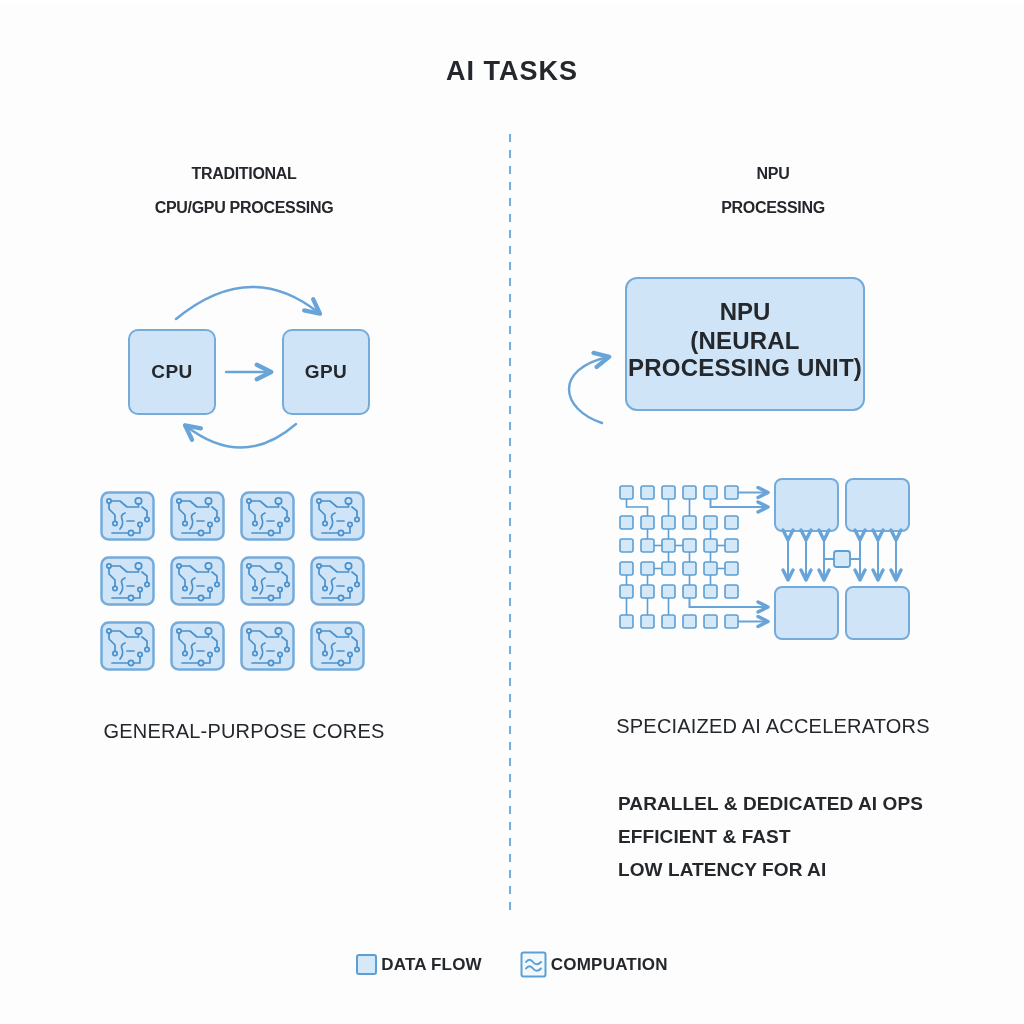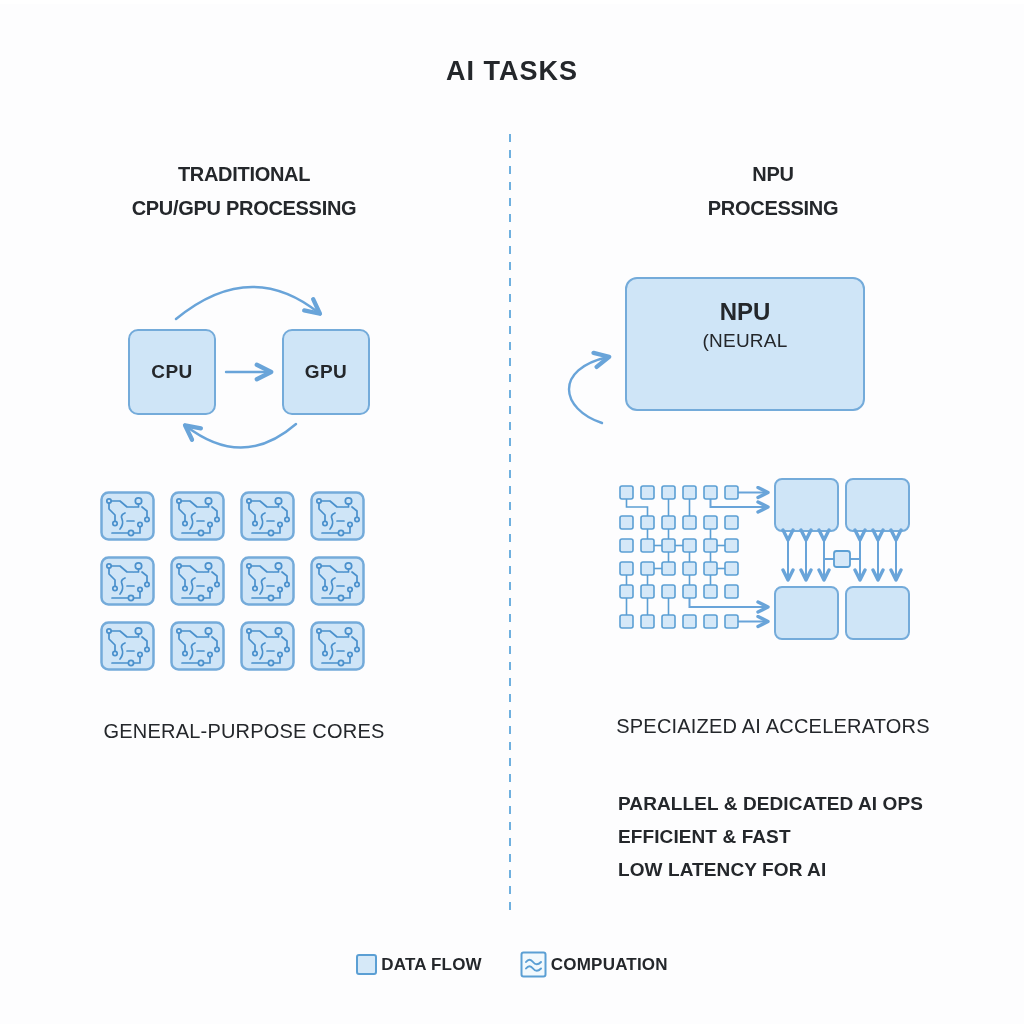--- a/index.html
+++ b/index.html
@@ -10,21 +10,21 @@
     color:#24272b;
   }
   .abs{position:absolute;}
   
   .title{
     left:0;right:0;top:52px;text-align:center;
     font-size:27px;font-weight:700;letter-spacing:1px;
   }
   .col-heading{
     top:153px;width:380px;text-align:center;
-    font-size:20px;font-weight:700;line-height:34px;letter-spacing:-0.3px;
+    font-size:16px;font-weight:700;line-height:34px;letter-spacing:-0.3px;
   }
   .heading-left{left:54px;}
   .heading-right{left:583px;}
   .caption{
     width:380px;text-align:center;font-size:20px;font-weight:400;letter-spacing:0.2px;
   }
   .caption-left{left:54px;top:716px;}
   .caption-right{left:583px;top:711px;}
   .bullets{font-size:19px;font-weight:700;line-height:33px;letter-spacing:0.1px;}
   .bullets-left{left:88px;top:783px;}
@@ -42,21 +42,21 @@
   }
   .cpu-gpu{width:88px;height:86px;top:325px;font-size:19px;letter-spacing:0.5px;}
   #cpu-box{left:128px;}
   #gpu-box{left:282px;}
   .npu-box{
     left:625px;top:273px;width:240px;height:134px;border-radius:12px;
     flex-direction:column;justify-content:flex-start;padding-top:18px;
     text-align:center;
   }
   .npu-title{font-size:24px;font-weight:700;line-height:30px;}
-  .npu-sub{font-size:19px;font-weight:400;line-height:27px;letter-spacing:0.2px;}
+  .npu-sub{font-size:24px;font-weight:700;line-height:27px;letter-spacing:0.2px;}
   
   .circuit-grid{
     left:100px;top:487px;display:grid;
     grid-template-columns:repeat(4,55px);grid-auto-rows:50px;gap:15px 15px;
   }
   .circuit-grid svg{display:block;}
   
   .legend{
     left:0;right:0;top:947px;display:flex;justify-content:center;
     align-items:center;gap:38px;
@@ -167,20 +167,21 @@
         <use href="#circuit-tile"></use>
       </svg>
     <svg width="55" height="50">
         <use href="#circuit-tile"></use>
       </svg>
   </div>
 
   <div class="abs chip-box npu-box">
     <div class="npu-title">NPU</div>
     <div class="npu-sub">(NEURAL</div>
+    <div class="npu-sub">PROCESSING UNIT)</div>
   </div>
 
   <svg class="abs" style="left:552px;top:335px" width="75" height="95" viewBox="0 0 75 95">
     <path d="M50 84 C 8 70 2 30 56 18" fill="none" stroke="#69a4d9" stroke-width="2.4" stroke-linecap="round" marker-end="url(#arrow-head)"></path>
   </svg>
 
   <svg class="abs" style="left:610px;top:460px" width="310" height="190" viewBox="0 0 310 190">
 
     <g stroke="#5b9fd4" stroke-width="1.6" fill="none">
 

